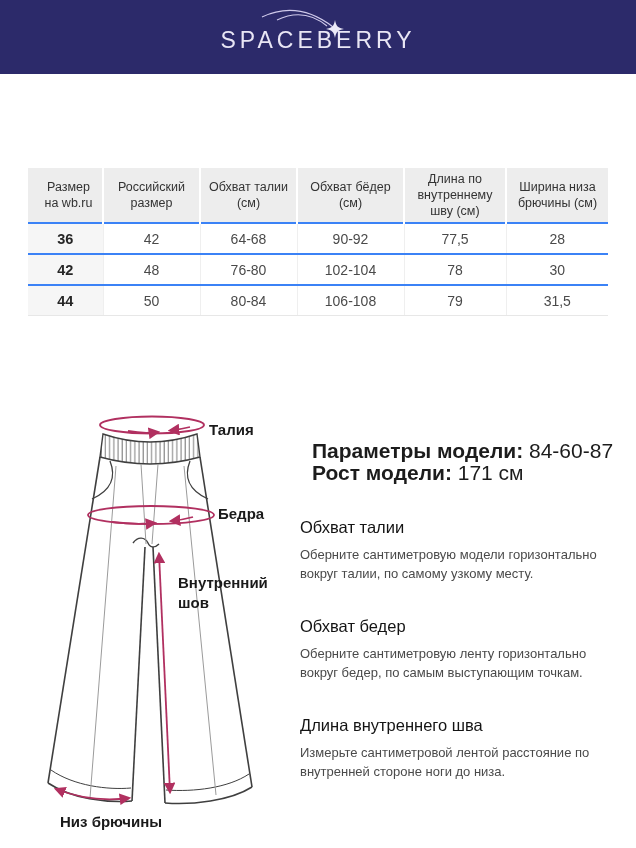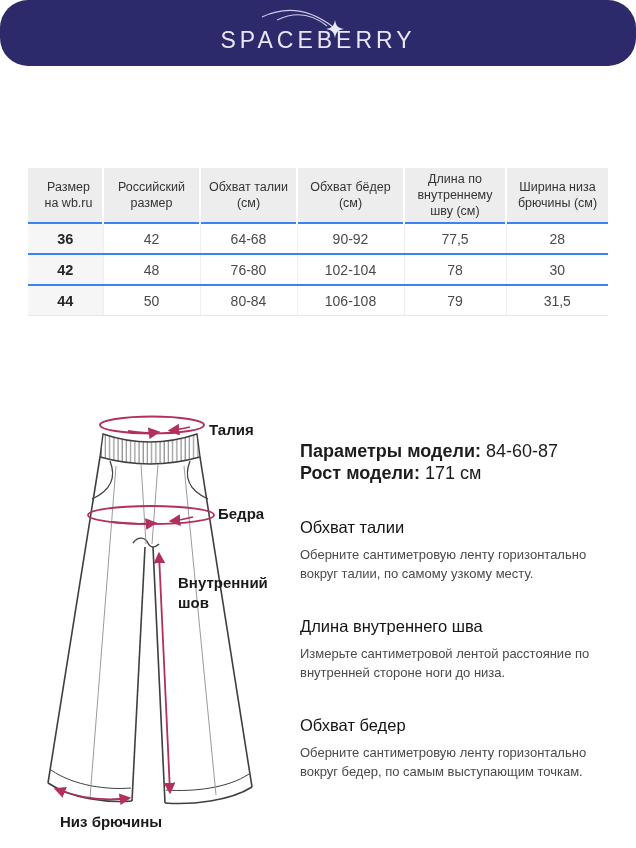--- a/index.html
+++ b/index.html
@@ -4,21 +4,21 @@
 <style>
   html,body { margin:0; padding:0; }
   body {
     width:636px; height:848px; position:relative;
     background:#ffffff;
     font-family:"Liberation Sans", sans-serif;
     overflow:hidden;
   }
 
   
-  .banner { position:absolute; left:0; top:0; width:636px; height:66px; background:#2c2a6a;border-radius:28px; }
+  .banner { position:absolute; left:0; top:0; width:636px; height:74px; background:#2c2a6a; }
   .brand-text {
     position:absolute; left:0; top:27px; width:100%;
     text-align:center; color:#e9e6f5; font-size:23px;
     letter-spacing:4px; font-weight:400;
   }
   .comet-svg { position:absolute; left:0; top:0; }
 
   
   table.size-table {
     position:absolute; left:28px; top:168px;
@@ -39,21 +39,21 @@
     background:#f6f6f6; font-weight:700; font-size:14.5px; color:#262626; border-left:none;
   }
   .size-table tbody tr:last-child td { border-bottom:1px solid #e7e7e7; }
 
   
   .pants-wrap { position:absolute; left:12px; top:402px; }
   .dlabel { font-family:"Liberation Sans", sans-serif; font-weight:700; font-size:15px; fill:#1a1a1a; }
 
   
   .right-col { position:absolute; left:300px; top:440px; width:318px; }
-  .model-line { font-size:18px; line-height:22px; color:#1c1c1c; }
+  .model-line { font-size:21px; line-height:22px; color:#1c1c1c;margin-left:12px; }
   .model-line b { font-weight:700; }
   .guide-section h3 { font-size:16.5px; font-weight:400; color:#141414; margin:34px 0 8px 0; }
   .guide-section p  { font-size:13px; line-height:19px; color:#4a4a4a; margin:0; }
 </style>
 </head>
 <body>
 
 <div class="banner">
   <svg class="comet-svg" width="636" height="74" viewBox="0 0 636 74">
     <path d="M262,17 Q298,0 333,27" fill="none" stroke="#cfc9ea" stroke-width="1.3"></path>
@@ -176,25 +176,25 @@
       <span>84-60-87</span>
     </div>
     <div class="model-line">
       <b>Рост модели:</b>
       <span>171 см</span>
     </div>
   </div>
 
   <div class="guide-section">
     <h3>Обхват талии</h3>
-    <p>Оберните сантиметровую ленту горизонтально вокруг талии, по самому узкому месту.</p>
+    <p>Оберните сантиметровую модели горизонтально вокруг талии, по самому узкому месту.</p>
+  </div>
+
+  <div class="guide-section">
+    <h3>Обхват бедер</h3>
+    <p>Оберните сантиметровую ленту горизонтально вокруг бедер, по самым выступающим точкам.</p>
   </div>
 
   <div class="guide-section">
     <h3>Длина внутреннего шва</h3>
     <p>Измерьте сантиметровой лентой расстояние по внутренней стороне ноги до низа.</p>
   </div>
-
-  <div class="guide-section">
-    <h3>Обхват бедер</h3>
-    <p>Оберните сантиметровую ленту горизонтально вокруг бедер, по самым выступающим точкам.</p>
-  </div>
 </div>
 
 </body></html>

